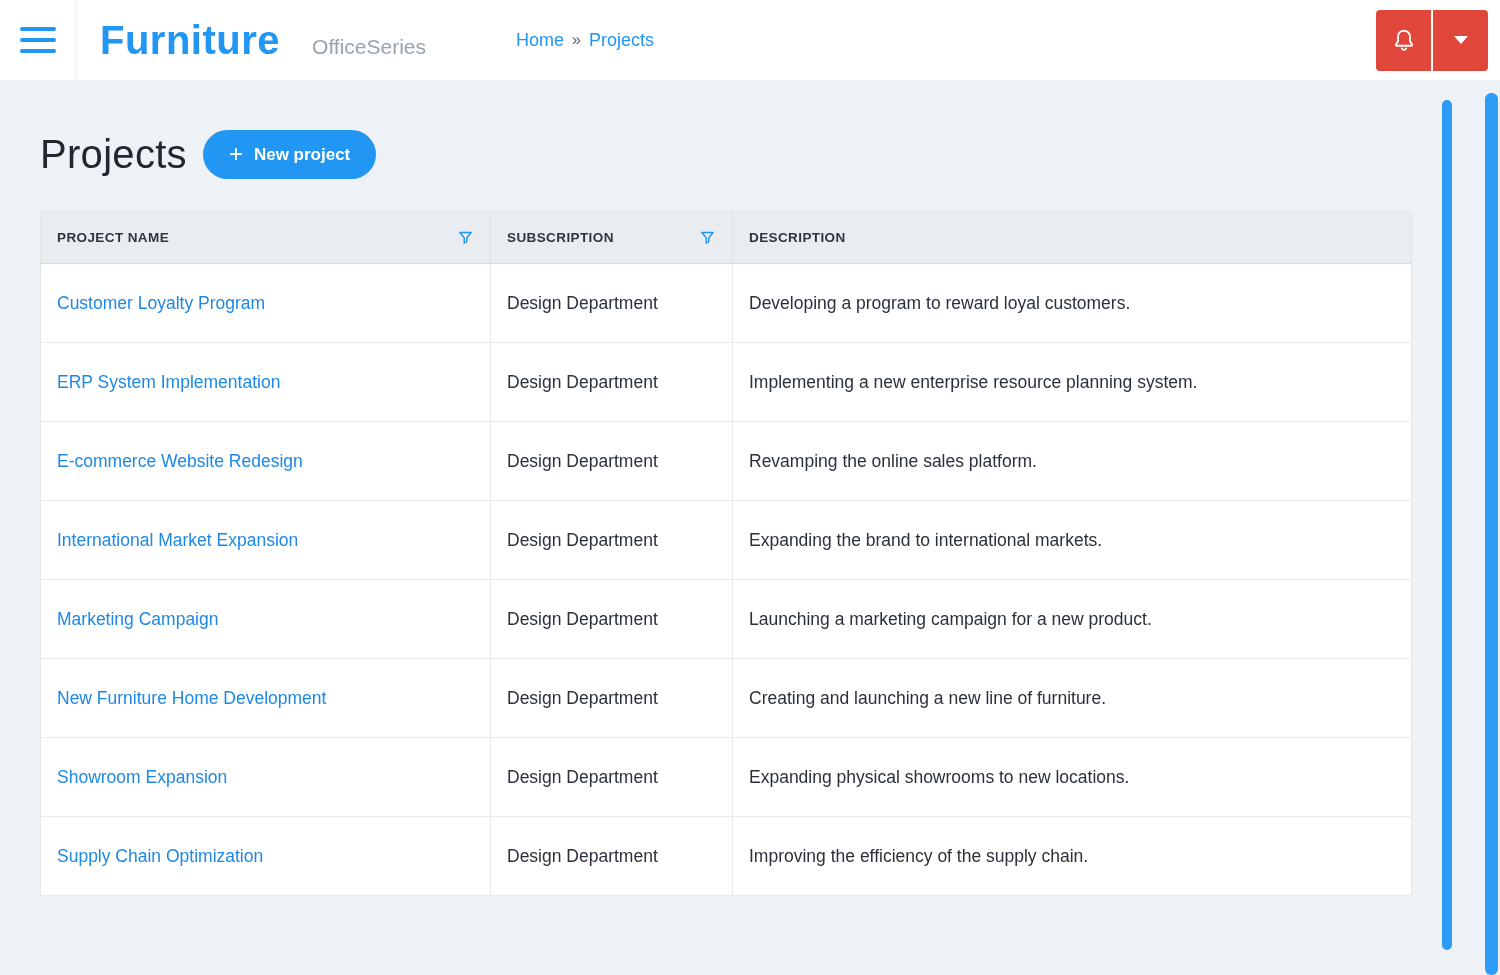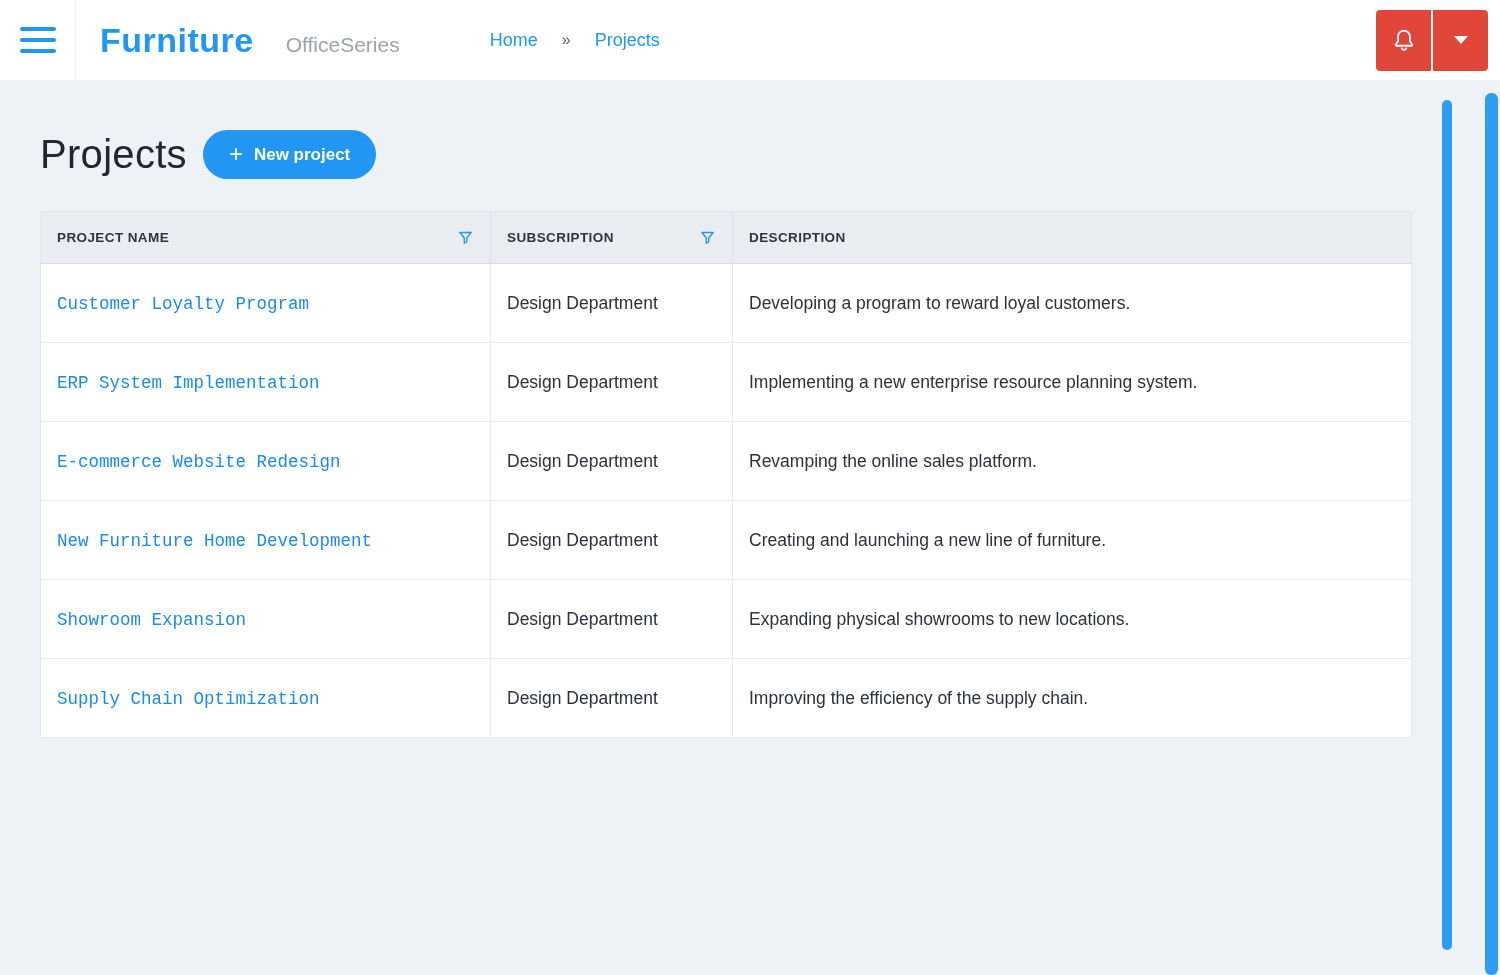--- a/index.html
+++ b/index.html
@@ -24,24 +24,24 @@
     display: flex; align-items: center; justify-content: center;
     border-right: 1px solid #f0f1f3;
   }
   .hamburger {
     background: none; border: none; padding: 0; cursor: pointer;
     display: flex; flex-direction: column; gap: 7px;
   }
   .hamburger .bar { width: 36px; height: 4px; background: #2196f3; border-radius: 2px; }
 
   .brand { display: flex; align-items: baseline; margin-left: 24px; }
-  .brand-name { font-size: 34px; font-weight: 700; color: #2196f3; letter-spacing: 0.5px; }
+  .brand-name { font-size: 40px; font-weight: 700; color: #2196f3; letter-spacing: 0.5px; }
   .brand-sub { font-size: 21px; color: #9aa3ad; margin-left: 32px; }
 
-  .breadcrumb { margin-left: 90px; font-size: 18px; display: flex; align-items: center; gap: 24px; }
+  .breadcrumb { margin-left: 90px; font-size: 18px; display: flex; align-items: center; gap: 8px; }
   .crumb { color: #2196f3; text-decoration: none; cursor: pointer; }
   .crumb-sep { color: #55637a; font-size: 16px; }
 
   .topbar-actions { margin-left: auto; margin-right: 12px; display: flex; gap: 2px; }
   .alert-btn {
     width: 55px; height: 61px;
     background: #e0473a; border: none; cursor: pointer;
     display: flex; align-items: center; justify-content: center;
   }
   .alert-btn.bell-btn { border-radius: 4px 0 0 4px; }
@@ -97,21 +97,21 @@
   .filter-icon { flex: 0 0 auto; cursor: pointer; }
   td {
     height: 79px;
     padding: 0 16px;
     font-size: 17.5px;
     color: #2b313b;
     border-bottom: 1px solid #e8eaee;
     border-right: 1px solid #e8eaee;
     background: #ffffff;
   }
-  .project-link { color: #1e88e5; text-decoration: none; cursor: pointer; font-family: Liberation Mono, monospace; }
+  .project-link { color: #1e88e5; text-decoration: none; cursor: pointer; }
 
   
   .scrollbar { position: absolute; background: #2d9cf4; border-radius: 6px; }
   .scrollbar.inner { width: 10px; right: 48px; top: 100px; height: 850px; }
   .scrollbar.outer { width: 13px; right: 2px; top: 93px; height: 882px; }
 </style>
 </head>
 <body>
 
 <div class="app">
@@ -199,20 +199,30 @@
             <td><a class="project-link">ERP System Implementation</a></td>
             <td>Design Department</td>
             <td>Implementing a new enterprise resource planning system.</td>
           </tr>
           <tr>
             <td><a class="project-link">E-commerce Website Redesign</a></td>
             <td>Design Department</td>
             <td>Revamping the online sales platform.</td>
           </tr>
           <tr>
+            <td><a class="project-link">International Market Expansion</a></td>
+            <td>Design Department</td>
+            <td>Expanding the brand to international markets.</td>
+          </tr>
+          <tr>
+            <td><a class="project-link">Marketing Campaign</a></td>
+            <td>Design Department</td>
+            <td>Launching a marketing campaign for a new product.</td>
+          </tr>
+          <tr>
             <td><a class="project-link">New Furniture Home Development</a></td>
             <td>Design Department</td>
             <td>Creating and launching a new line of furniture.</td>
           </tr>
           <tr>
             <td><a class="project-link">Showroom Expansion</a></td>
             <td>Design Department</td>
             <td>Expanding physical showrooms to new locations.</td>
           </tr>
           <tr>

